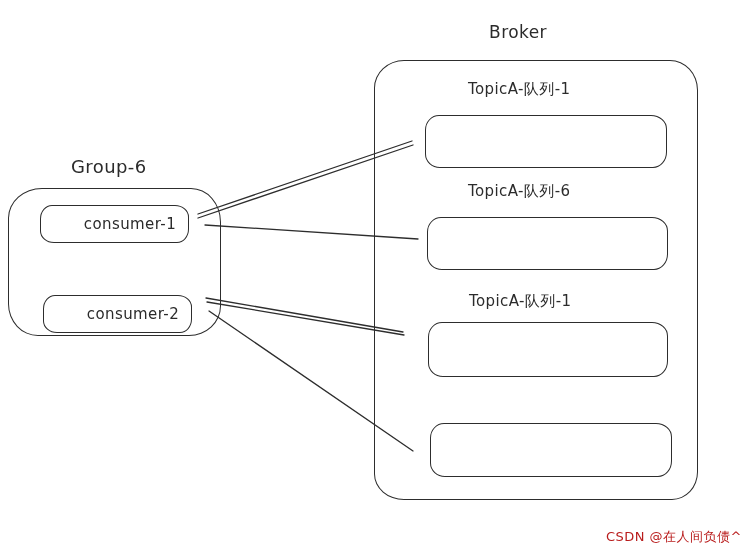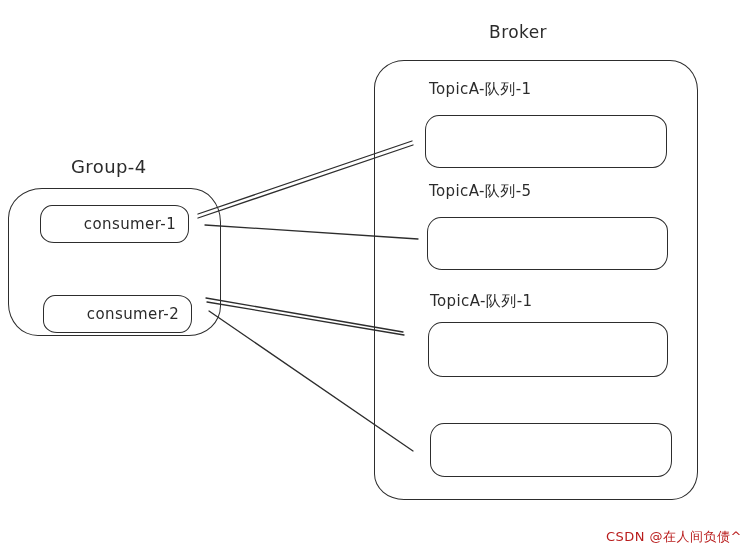--- a/index.html
+++ b/index.html
@@ -51,20 +51,21 @@
     left: 374px;
     top: 60px;
     width: 324px;
     height: 440px;
     border-radius: 30px 28px 26px 30px / 28px 30px 28px 26px;
     background: transparent;
   }
   .q-label {
     font-size: 15px;
     z-index: 3;
+    margin-left: 39px;
   }
   .q-label-1 { left: 429px; top: 80px; }
   .q-label-2 { left: 429px; top: 182px; }
   .q-label-3 { left: 430px; top: 292px; }
   .q-label-4 { left: 434px; top: 388px; }
   .q-box {
     border-radius: 14px 16px 14px 15px / 15px 14px 16px 14px;
   }
   .q-box-1 { left: 425px; top: 115px; width: 242px; height: 53px; }
   .q-box-2 { left: 427px; top: 217px; width: 241px; height: 53px; }
@@ -121,29 +122,29 @@
       <line x1="207" y1="302" x2="404" y2="335" stroke="#2d2d2d" stroke-width="1.3" stroke-linecap="round"></line>
       <line x1="209" y1="311" x2="413" y2="451" stroke="#2d2d2d" stroke-width="1.3" stroke-linecap="round"></line>
     </svg>
 
   <div class="label broker-label">Broker</div>
   <div class="box broker-box"></div>
 
   <div class="label q-label q-label-1">TopicA-队列-1</div>
   <div class="box q-box q-box-1"></div>
 
-  <div class="label q-label q-label-2">TopicA-队列-5</div>
+  <div class="label q-label q-label-2">TopicA-队列-6</div>
   <div class="box q-box q-box-2"></div>
 
   <div class="label q-label q-label-3">TopicA-队列-1</div>
   <div class="box q-box q-box-3"></div>
 
   <div class="box q-box q-box-4"></div>
 
-  <div class="label group-label">Group-4</div>
+  <div class="label group-label">Group-6</div>
   <div class="box group-box"></div>
 
   <div class="box consumer-box consumer-box-1">
     <span>consumer-1</span>
   </div>
   <div class="box consumer-box consumer-box-2">
     <span>consumer-2</span>
   </div>
 
   <div class="watermark">CSDN @在人间负债^</div>

